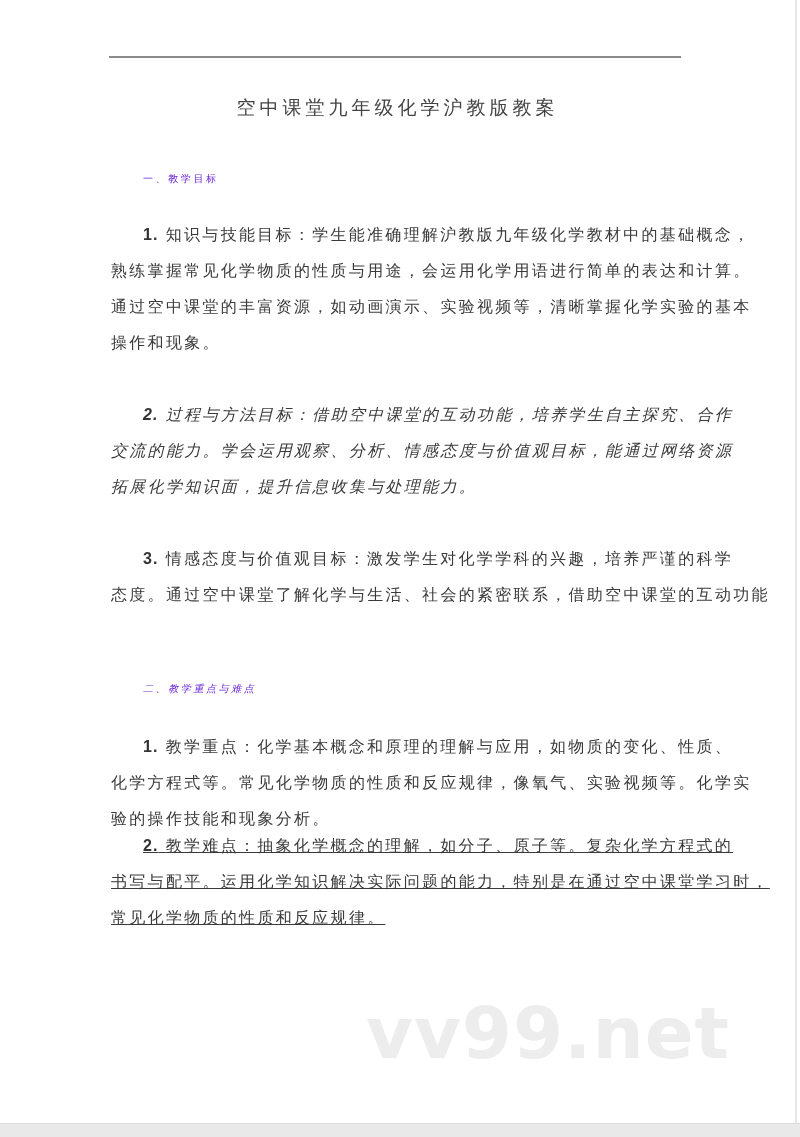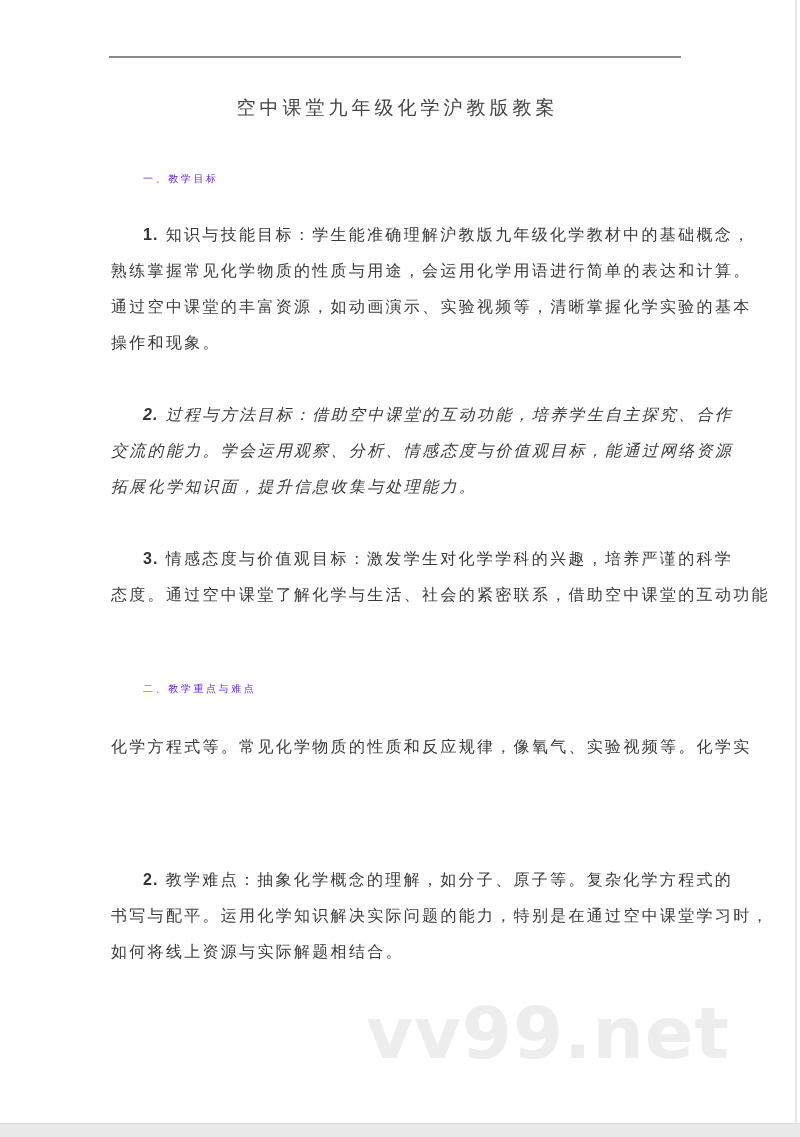--- a/index.html
+++ b/index.html
@@ -120,29 +120,31 @@
     <span class="line first"><span class="num">2.</span> <span>过程与方法目标：借助空中课堂的互动功能，培养学生自主探究、合作</span></span>
     <span class="line">交流的能力。学会运用观察、分析、情感态度与价值观目标，能通过网络资源</span>
     <span class="line">拓展化学知识面，提升信息收集与处理能力。</span>
   </div>
 
   <div class="para" style="top:541px;">
     <span class="line first"><span class="num">3.</span> <span>情感态度与价值观目标：激发学生对化学学科的兴趣，培养严谨的科学</span></span>
     <span class="line">态度。通过空中课堂了解化学与生活、社会的紧密联系，借助空中课堂的互动功能</span>
   </div>
 
-  <div class="heading" style="top:679px;">二、教学重点与难点</div>
+  <div class="heading" style="top:679px;font-style:italic;">二、教学重点与难点</div>
 
   <div class="para" style="top:729px;">
+    <span class="line first"><span class="num">1.</span> <span>教学重点：化学基本概念和原理的理解与应用，如物质的变化、性质、</span></span>
     <span class="line">化学方程式等。常见化学物质的性质和反应规律，像氧气、实验视频等。化学实</span>
+    <span class="line">验的操作技能和现象分析。</span>
   </div>
 
-  <div class="para" style="top:862px;">
+  <div class="para" style="top:828px;text-decoration:underline;">
     <span class="line first"><span class="num">2.</span> <span>教学难点：抽象化学概念的理解，如分子、原子等。复杂化学方程式的</span></span>
     <span class="line">书写与配平。运用化学知识解决实际问题的能力，特别是在通过空中课堂学习时，</span>
-    <span class="line">如何将线上资源与实际解题相结合。</span>
+    <span class="line">常见化学物质的性质和反应规律。</span>
   </div>
 
   <div class="watermark">vv99.net</div>
 
 </div>
 
 <div class="bottom-band"></div>
 
 </body></html>

